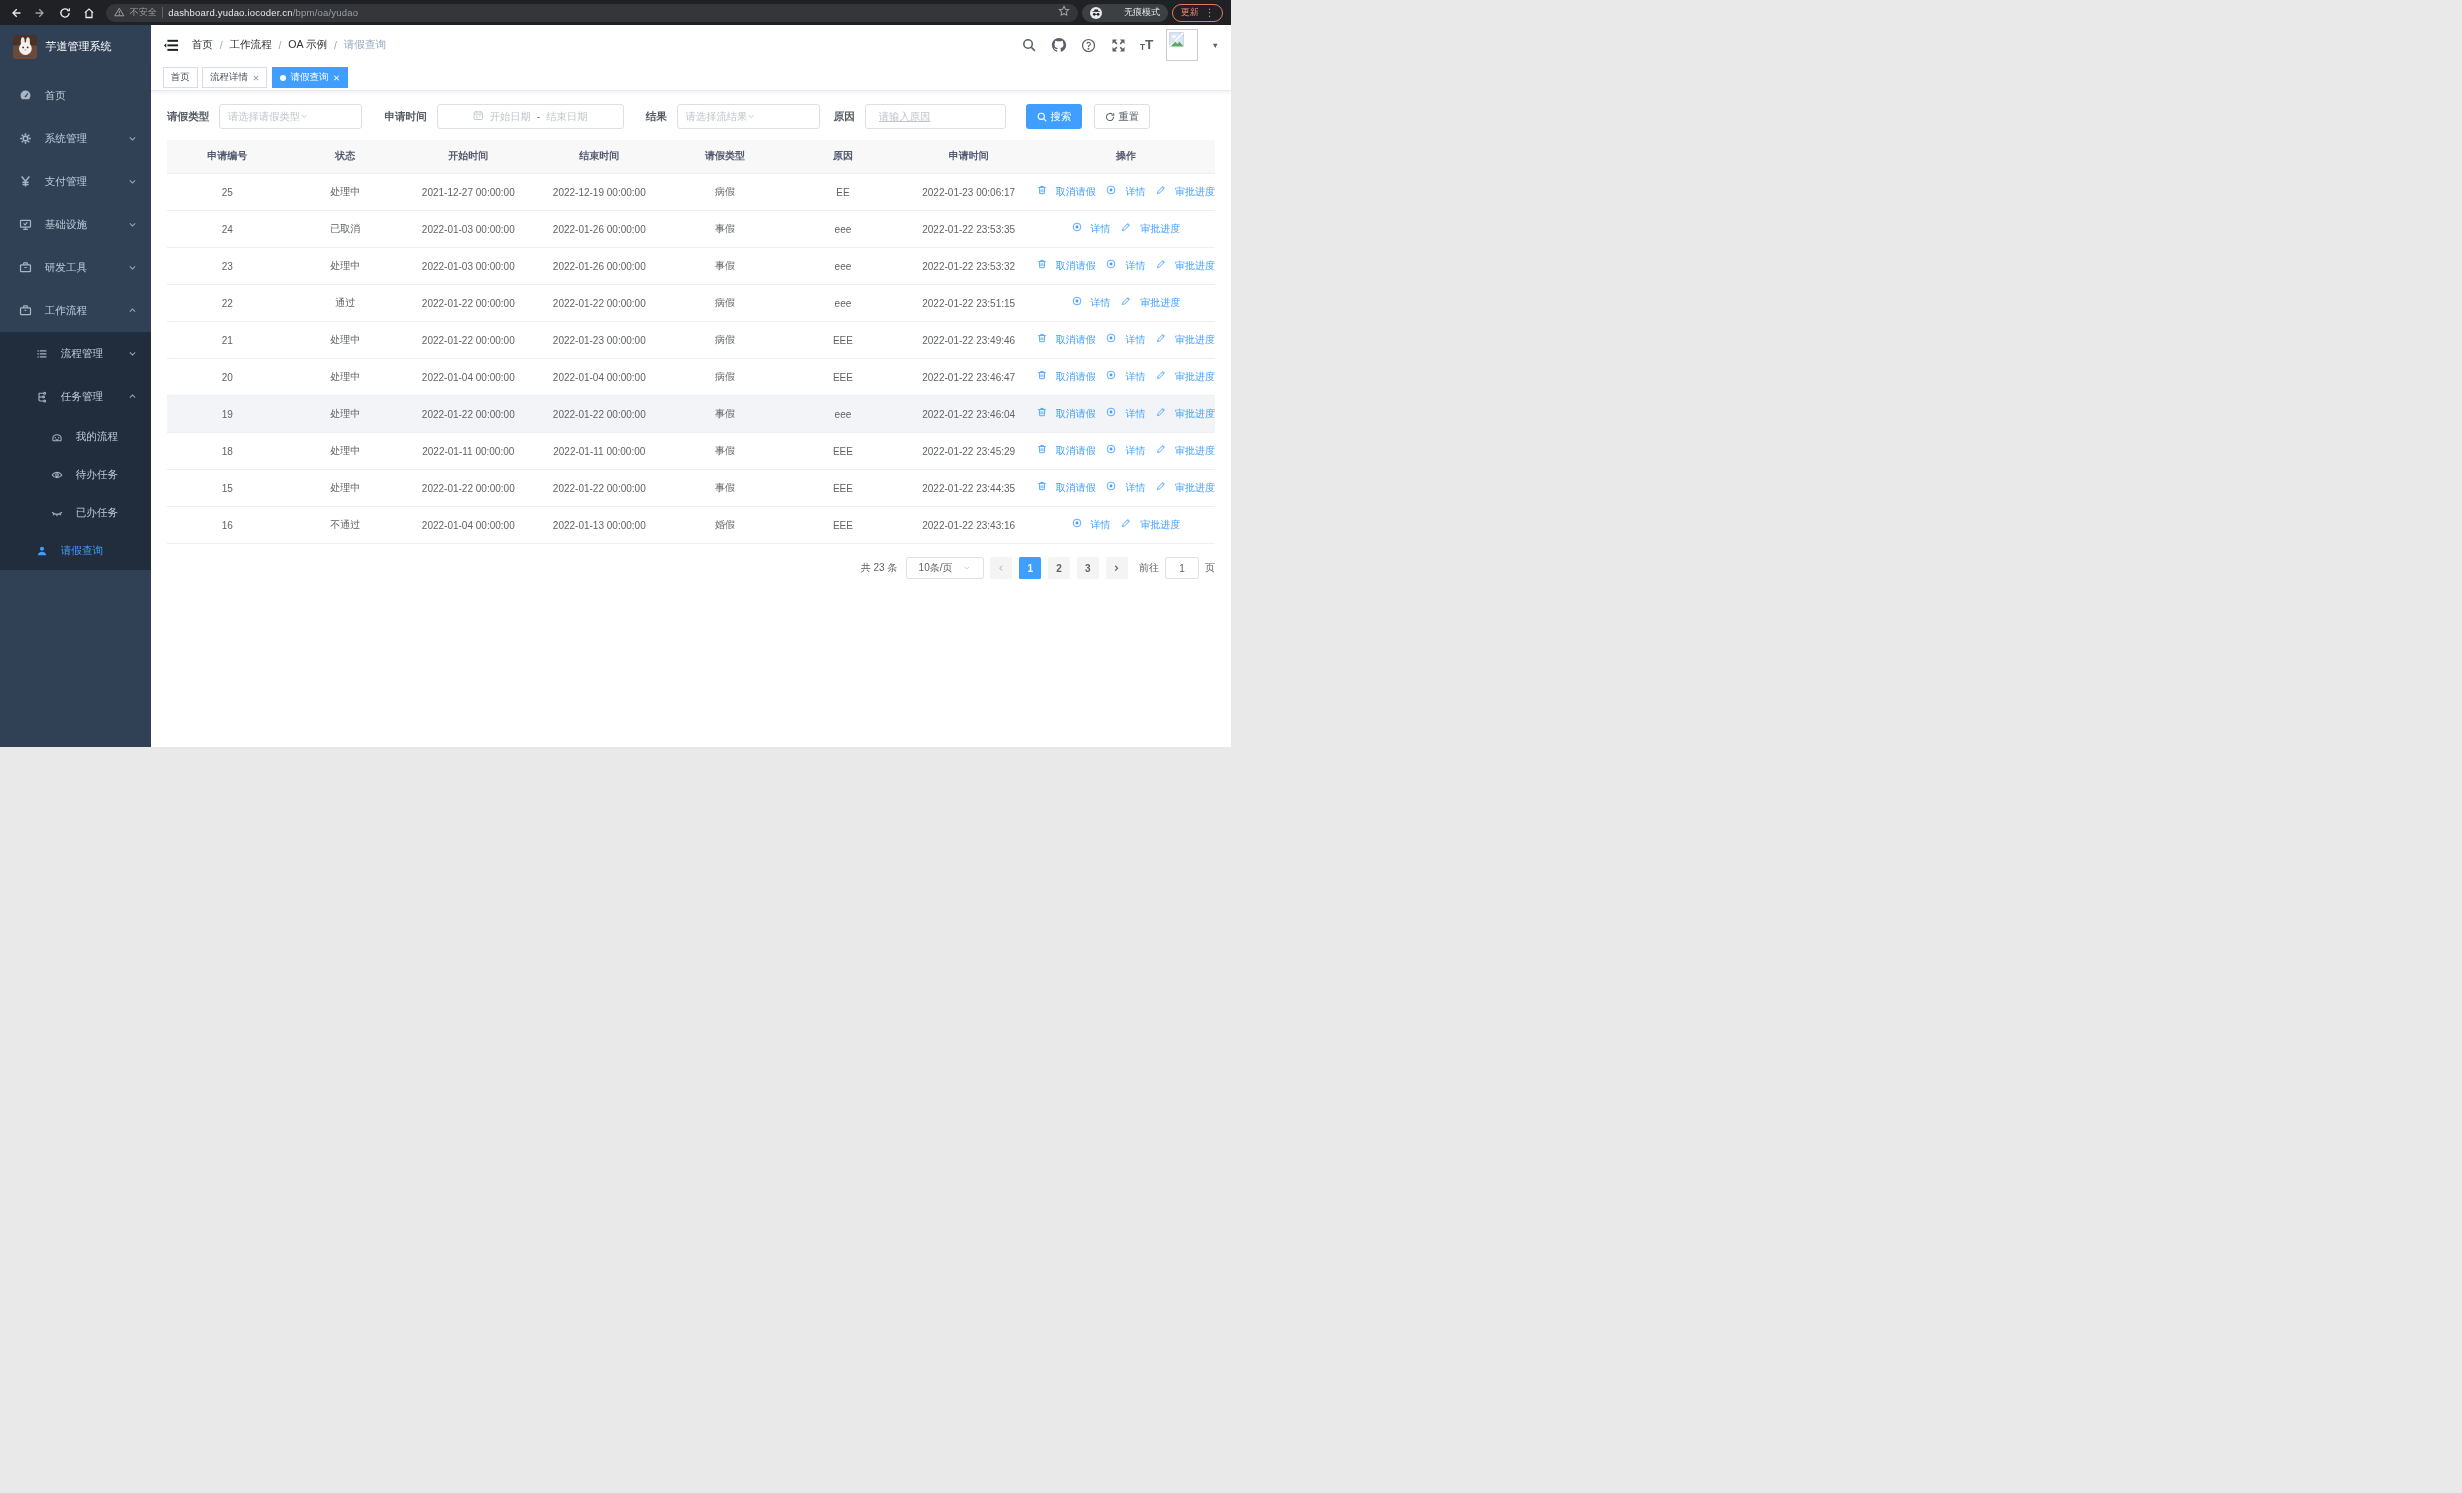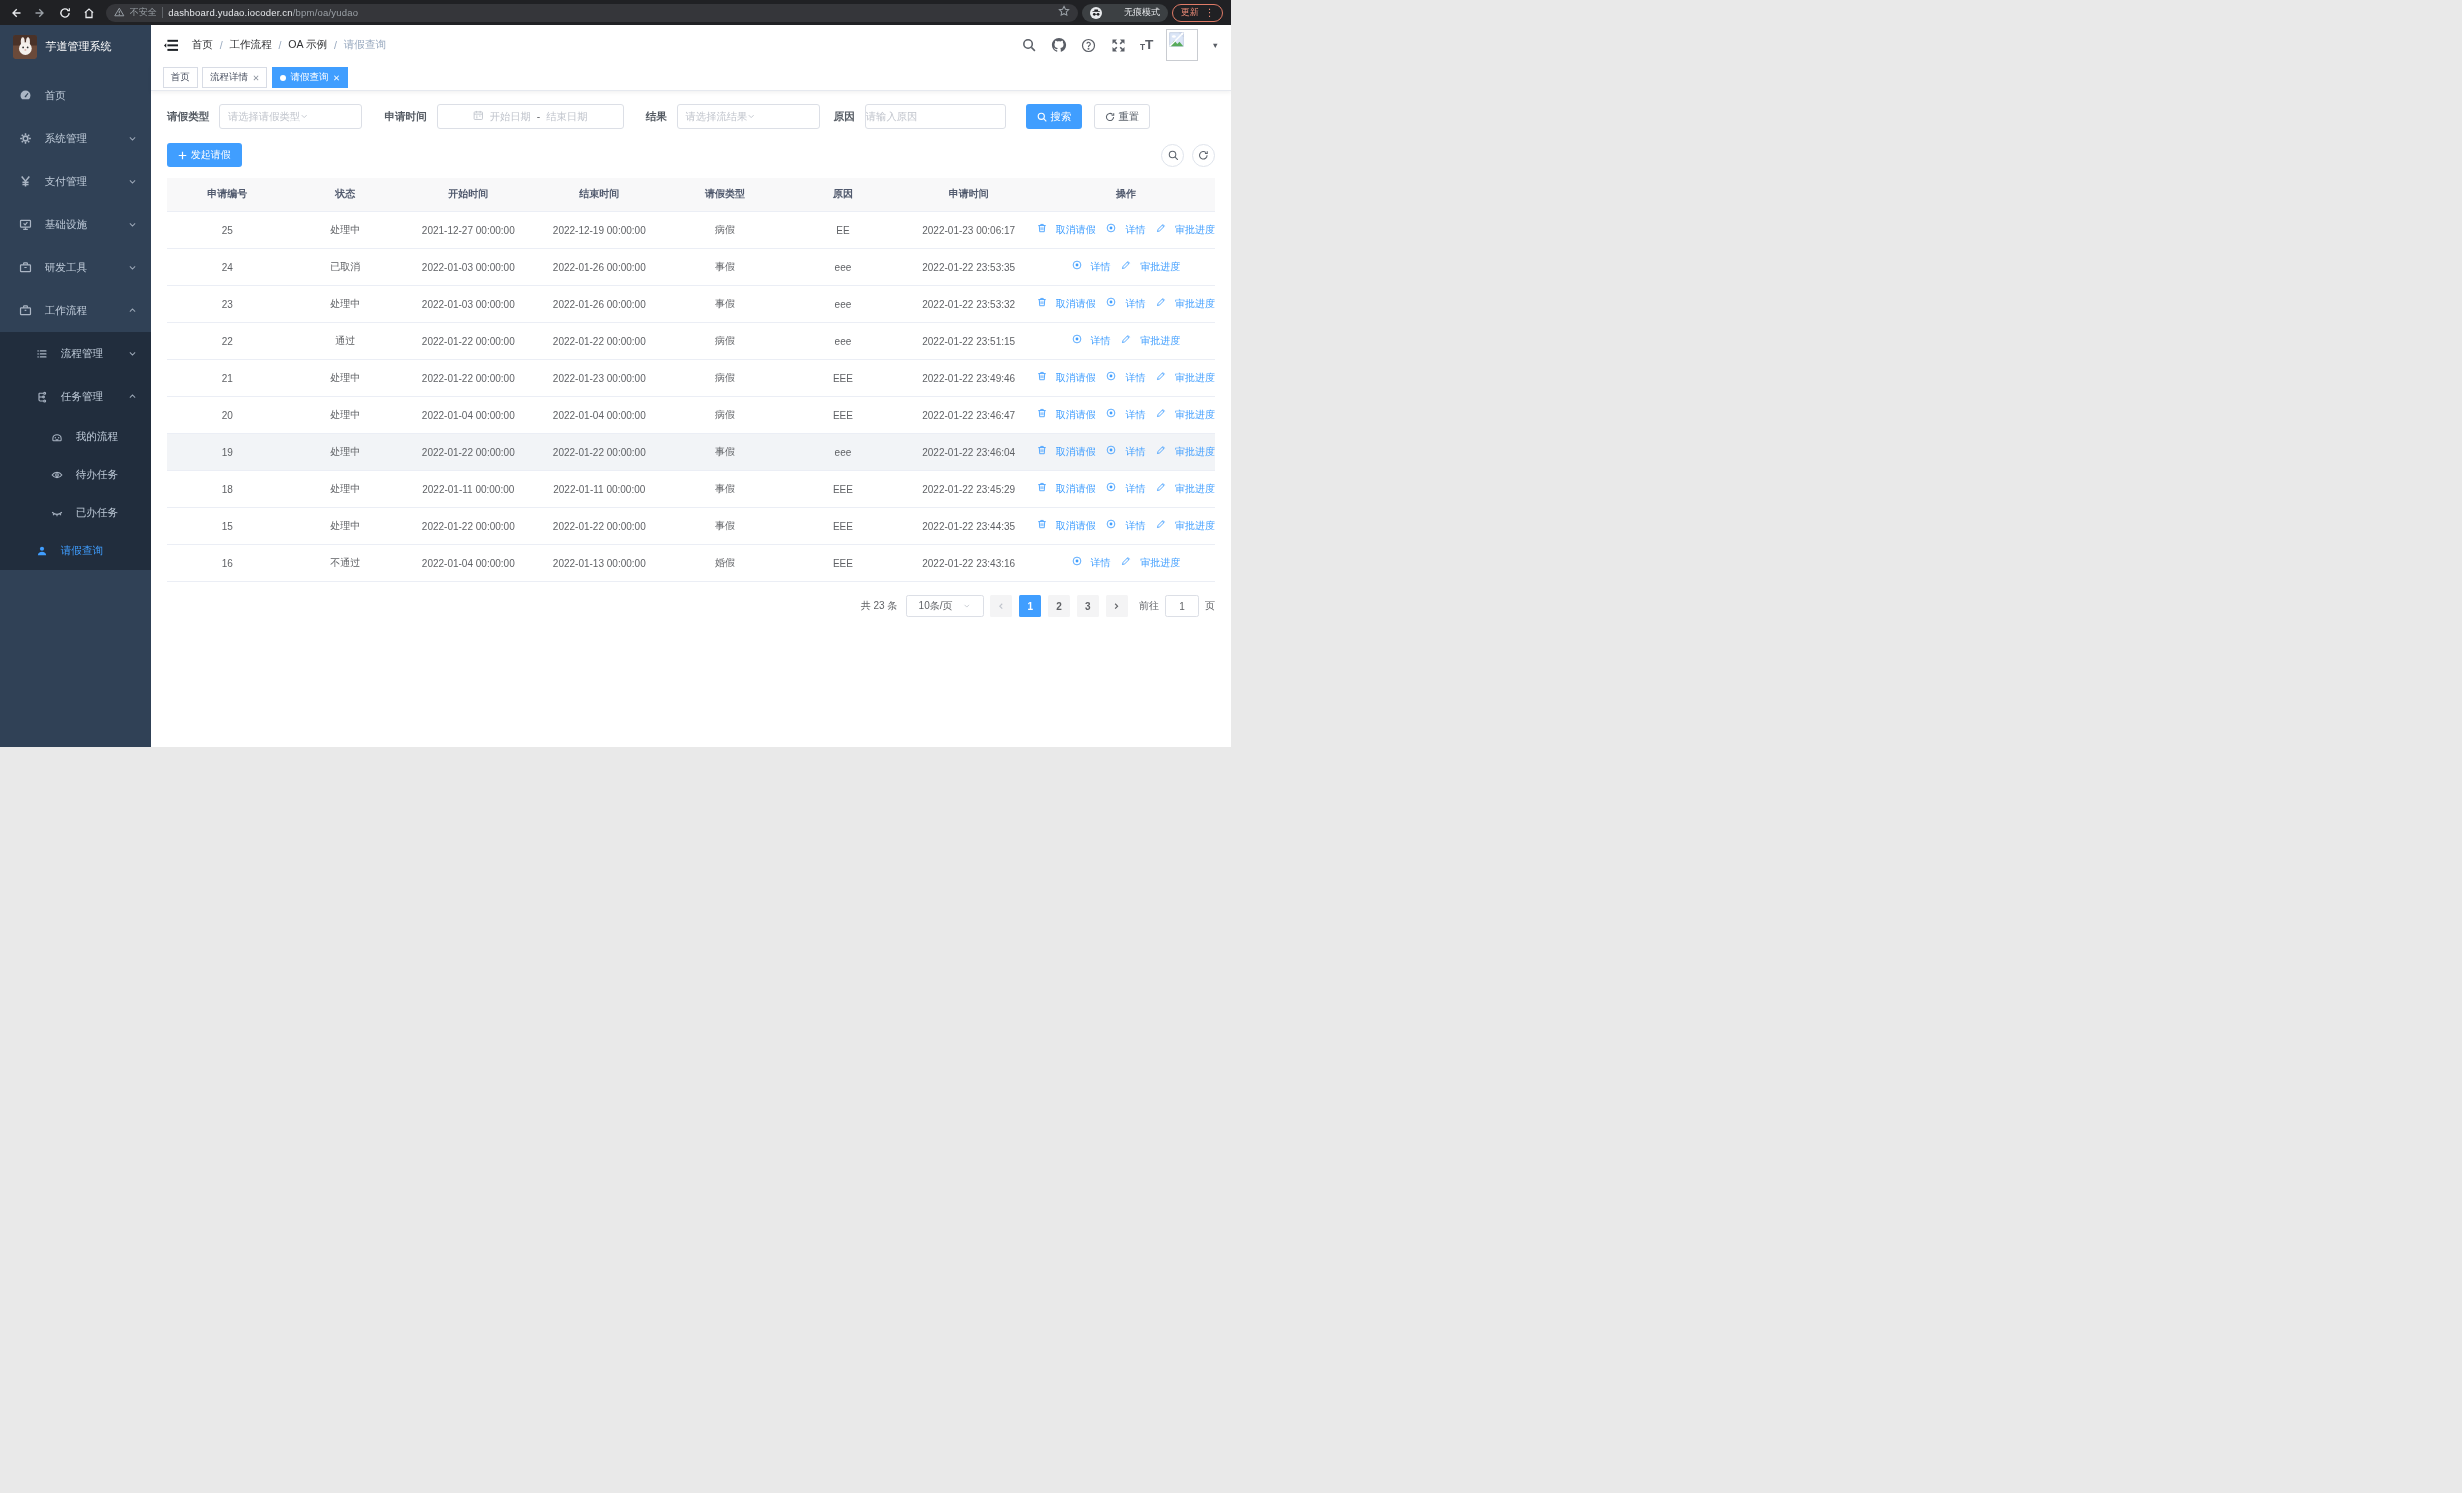--- a/index.html
+++ b/index.html
@@ -72,21 +72,21 @@
   .content { flex:1; background:#fff; padding:13px 16px 0 16px; overflow:hidden; }
   .filters { display:flex; align-items:center; }
   .fgroup { display:flex; align-items:center; }
   .flabel { font-size:10.6px; font-weight:bold; color:#555b63; margin-right:10px; white-space:nowrap; }
   .fctrl { height:25px; border:0.8px solid #dcdfe6; border-radius:3px; background:#fff; display:flex; align-items:center; font-size:10.3px; color:#c0c4cc; }
   .sel { justify-content:flex-start; padding:0 7.6px; width:143px; }
   .sel .ph { color:#c0c4cc; }
   .sel .sel-arrow { color:#c0c4cc; }
   .daterange { width:187px; padding:0 7.6px; gap:6px; justify-content:center;text-align:center; }
   .daterange .ph { color:#c0c4cc; }
-  .txtinput { width:141px; padding:0 0; }
+  .txtinput { width:141px; padding:0 13px;text-decoration:underline; }
   .gap30 { width:22px; } .gap18 { width:13.7px; }
   .btn { height:25px; border-radius:3px; font-size:10.3px; display:inline-flex; align-items:center; justify-content:center; gap:3.8px; cursor:pointer; border:0.8px solid transparent; }
   .btn-primary { background:#409EFF; color:#fff; padding:0 10px; }
   .btn-plain { background:#fff; border-color:#dcdfe6; color:#5d646d; padding:0 10px; }
   .filters .btn-primary { margin-left:20px; }
   .filters .btn-plain { margin-left:11.4px; }
 
   .toolbar { margin-top:14.4px; display:flex; align-items:center; }
   .btn-create { height:23.6px; padding:0 10px; font-size:10px; }
   .toolbar-right { margin-left:auto; display:flex; gap:7.6px; }
@@ -458,42 +458,20 @@
           </span>
           <span class="btn btn-plain">
             <svg width="10" height="10" viewBox="0 0 14 14" fill="none" stroke="#5d646d" stroke-width="1.5">
                 <path d="M12 7a5 5 0 1 1-1.5-3.6"></path>
                 <path d="M12.2 1.6v3h-3"></path>
               </svg>
             <span>重置</span>
           </span>
         </form>
 
-        <div class="toolbar">
-          <span class="btn btn-primary btn-create">
-            <svg width="9" height="9" viewBox="0 0 12 12" fill="none" stroke="#fff" stroke-width="1.6">
-                <path d="M6 1v10M1 6h10"></path>
-              </svg>
-            <span>发起请假</span>
-          </span>
-          <div class="toolbar-right">
-            <span class="circle-btn">
-                <svg width="10.6" height="10.6" viewBox="0 0 14 14" fill="none" stroke="currentColor" stroke-width="1.4">
-                  <circle cx="6" cy="6" r="4.3"></circle>
-                  <path d="M9.4 9.4L13 13"></path>
-                </svg>
-              </span>
-            <span class="circle-btn">
-                <svg width="10.6" height="10.6" viewBox="0 0 14 14" fill="none" stroke="currentColor" stroke-width="1.4">
-                  <path d="M12 7a5 5 0 1 1-1.5-3.6"></path>
-                  <path d="M12.2 1.6v3h-3"></path>
-                </svg>
-              </span>
-          </div>
-        </div>
 
         <table class="grid">
           <colgroup>
             <col style="width:11.5%">
               <col style="width:11%">
               <col style="width:12.5%">
               <col style="width:12.5%">
             <col style="width:11.5%">
               <col style="width:11%">
               <col style="width:13%">

